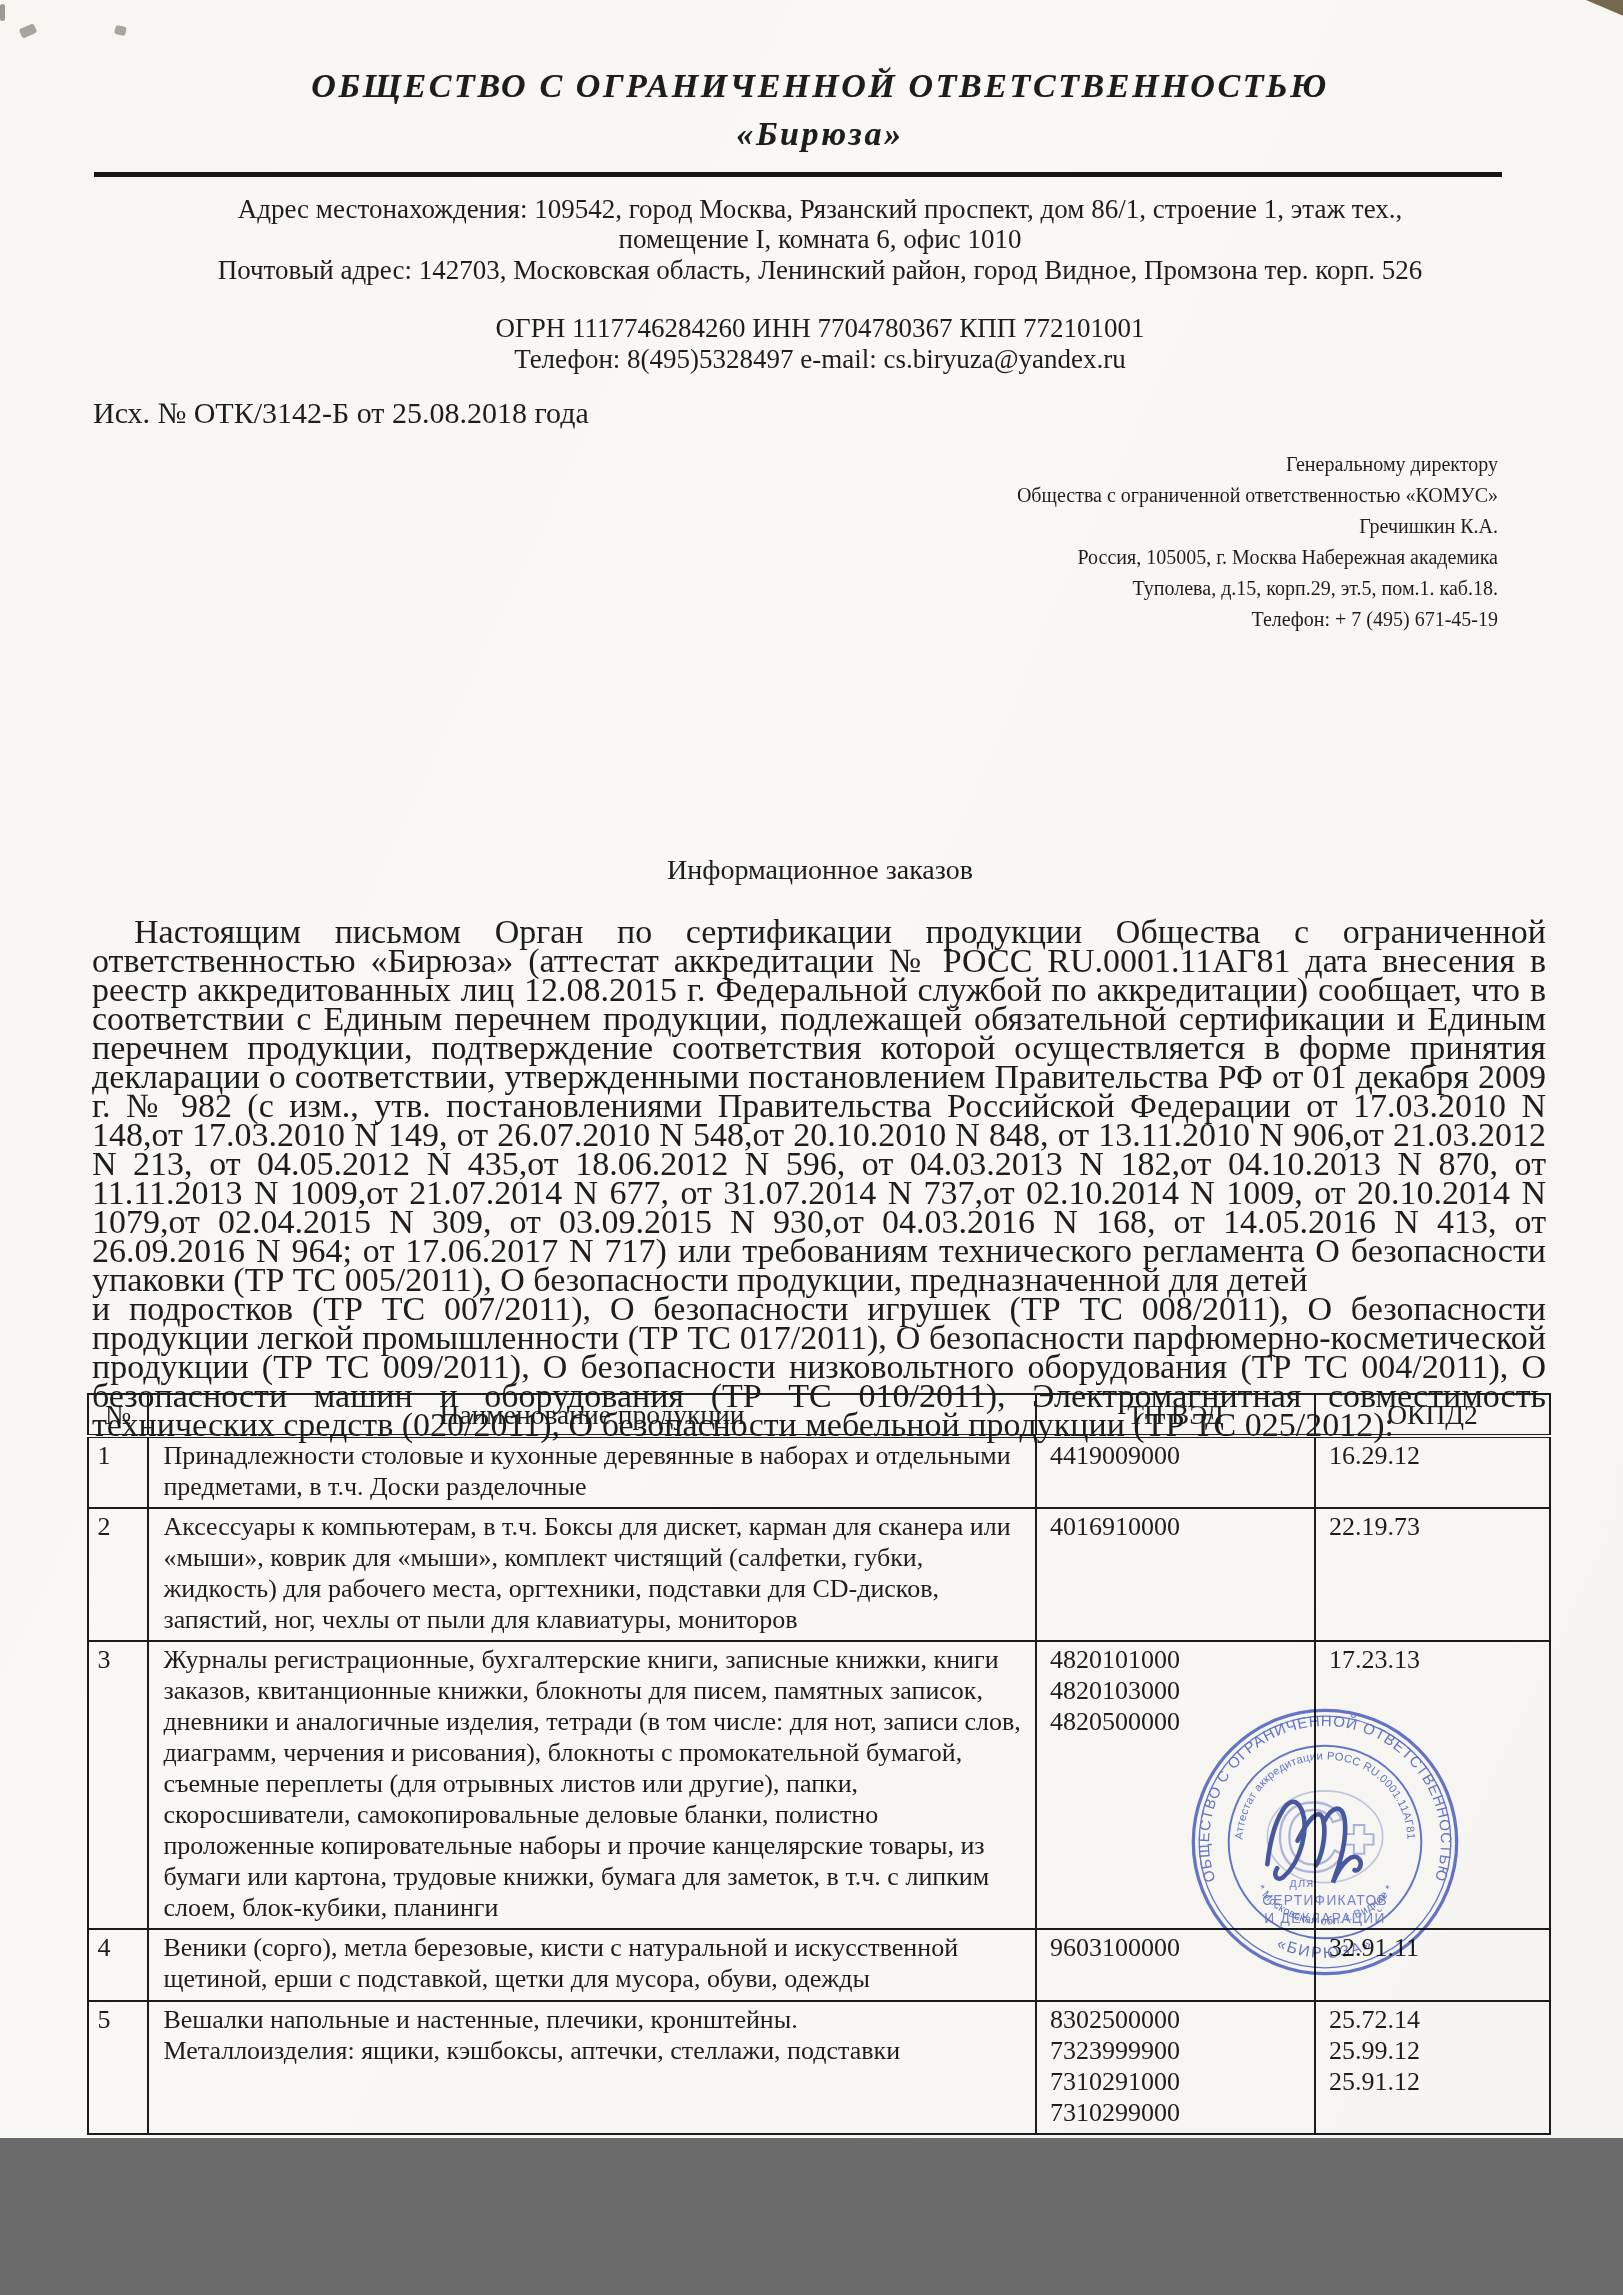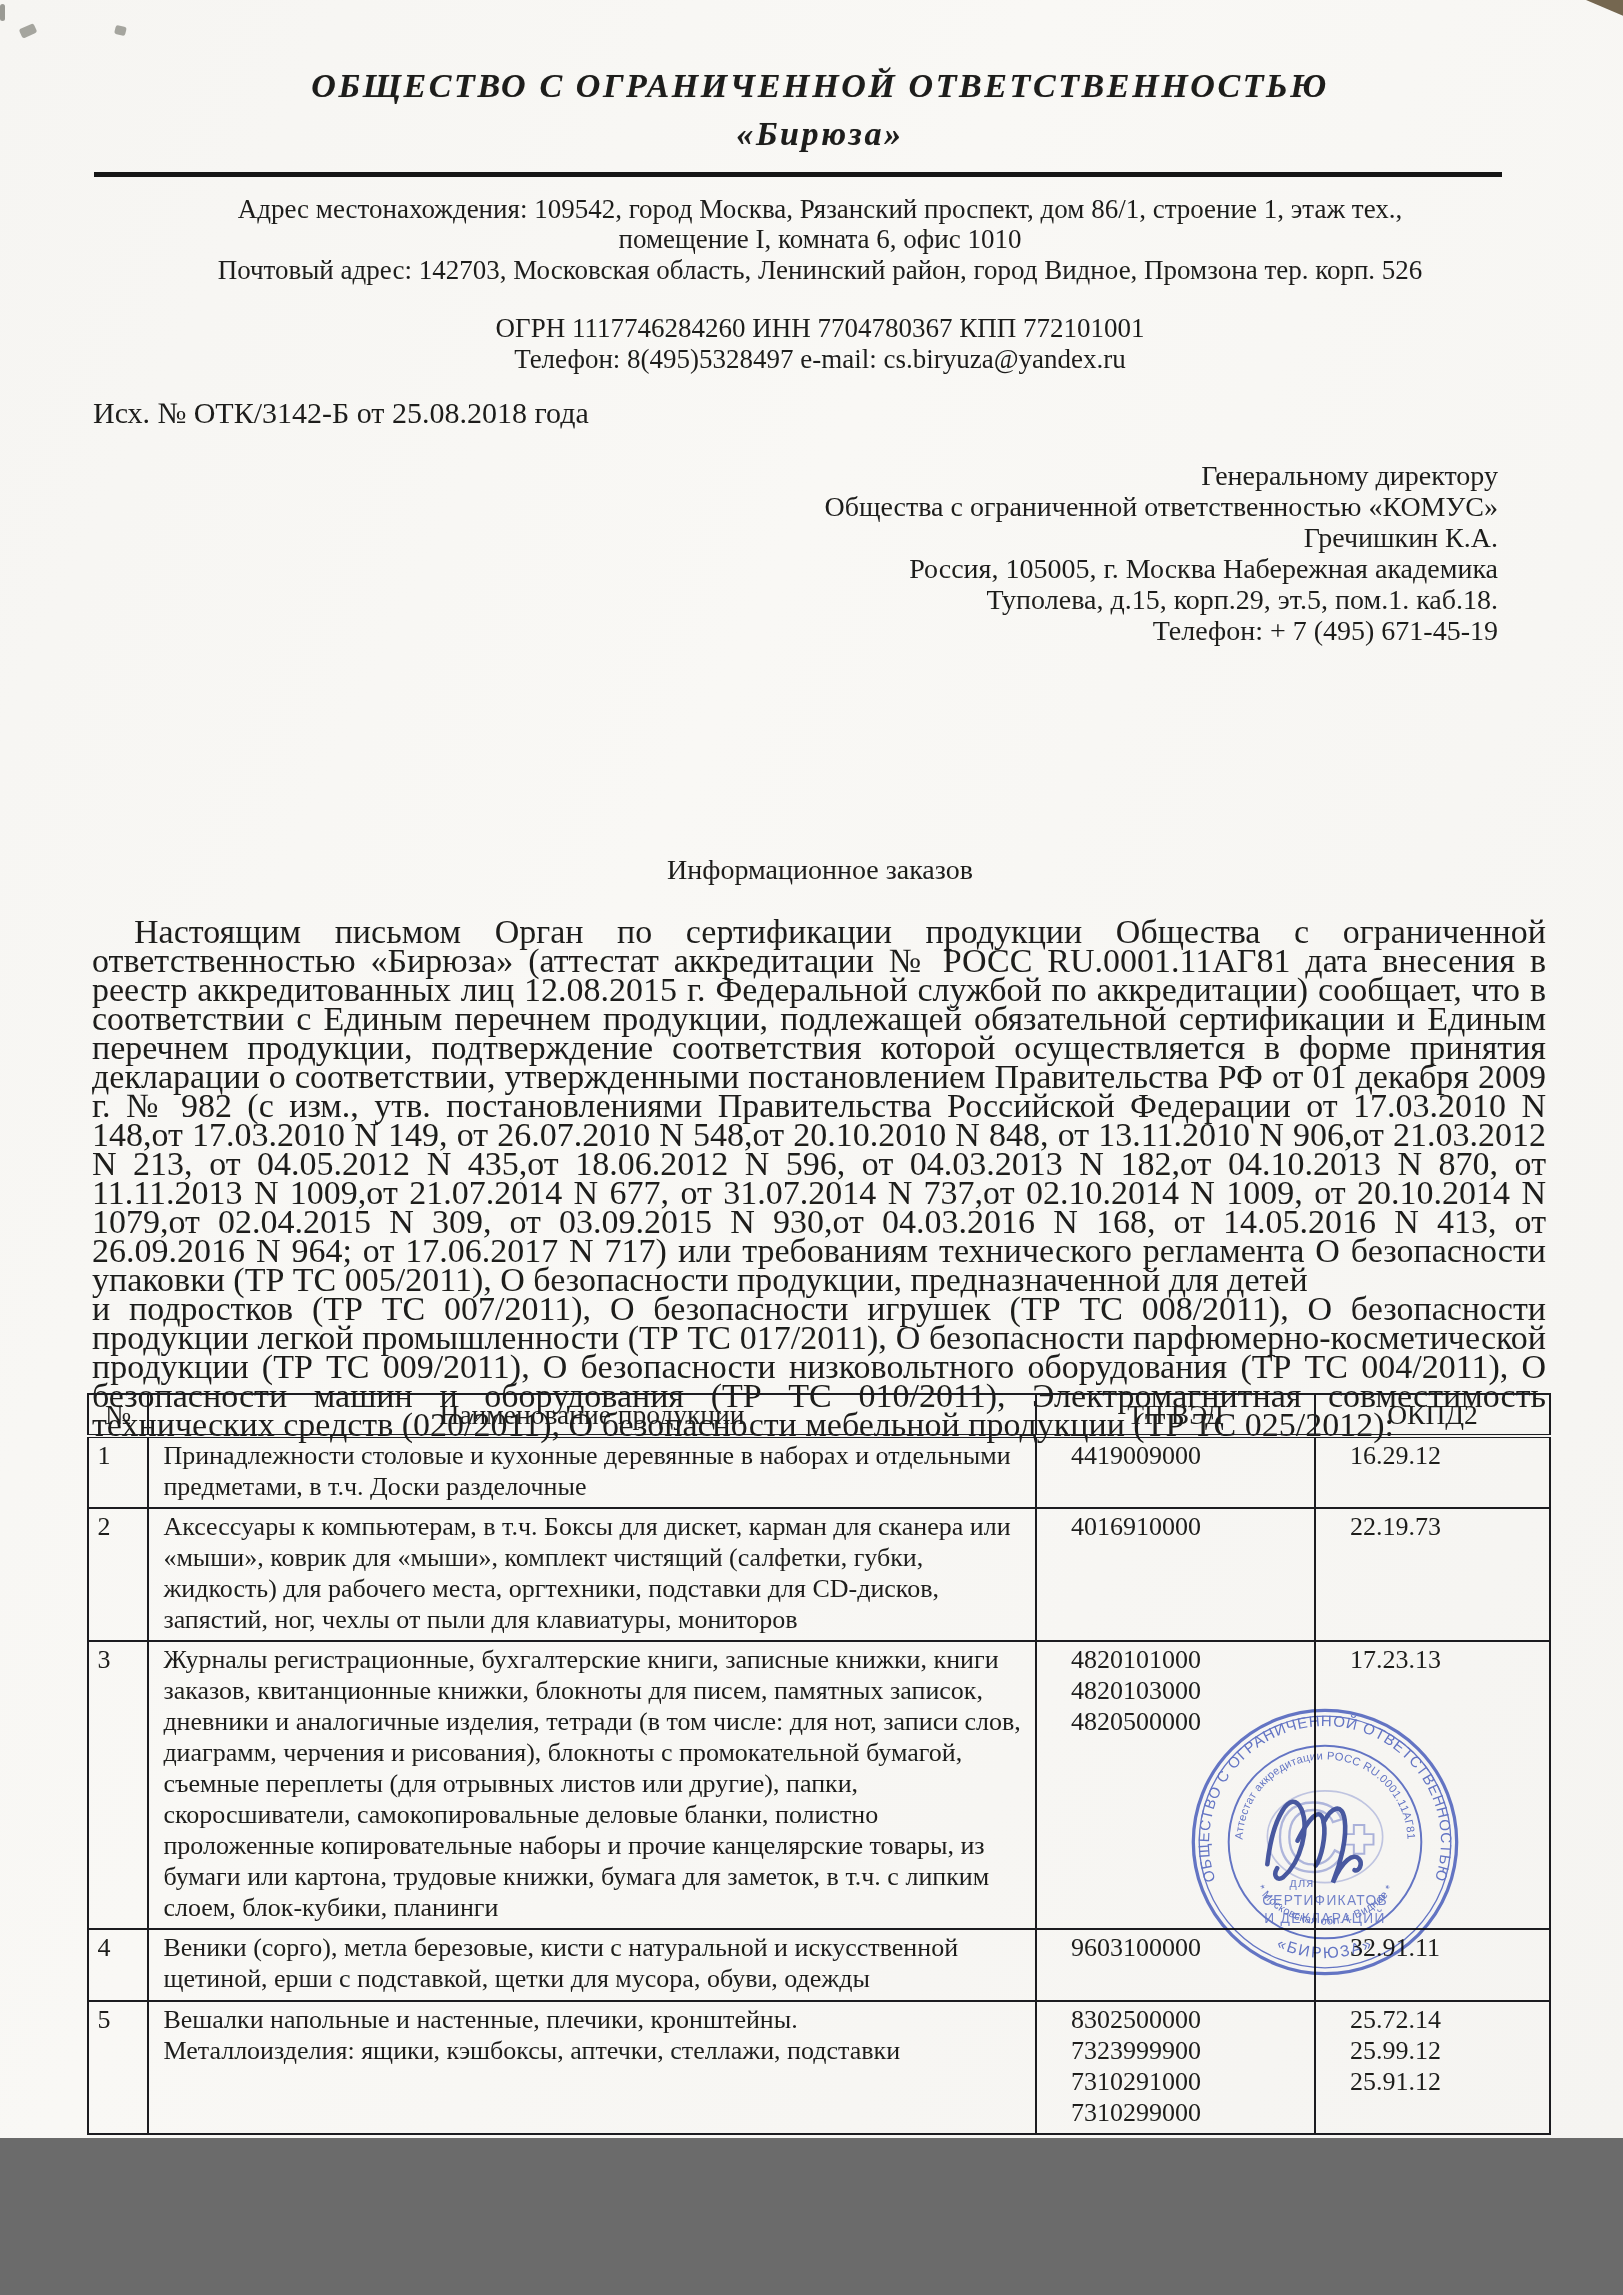--- a/index.html
+++ b/index.html
@@ -11,40 +11,40 @@
   }
   .centered{position:absolute;left:92px;width:1456px;text-align:center;}
   .soft{text-shadow:0 0 0.7px rgba(20,20,20,.35);}
   .co-title{top:67px;font-size:34px;font-weight:bold;font-style:italic;letter-spacing:2.6px;}
   .co-title2{top:115px;}
   .head-rule{position:absolute;left:94px;top:172px;width:1408px;height:4.6px;background:#161616;}
   .addr{font-size:27px;}
   .addr1{top:194px;} .addr2{top:224px;} .addr3{top:255px;}
   .ogrn{top:313px;} .phoneline{top:344px;}
   .outref{position:absolute;left:93px;top:396px;font-size:30px;}
-  .addressee{position:absolute;right:125px;top:449px;text-align:right;font-size:28px;line-height:31px;margin-top:11px;}
+  .addressee{position:absolute;right:125px;top:449px;text-align:right;font-size:20px;line-height:31px;}
   .letter-title{top:854px;font-size:28px;}
   .body-par{
     position:absolute;left:92px;top:917px;width:1454px;
     font-size:34px;line-height:29px;text-align:justify;text-indent:42px;
   }
   table.prod{
     position:absolute;left:87px;top:1393px;width:1461px;
     border-collapse:collapse;table-layout:fixed;
     font-size:26px;line-height:31px;
     border:2.6px solid #1c1c20;
   }
   table.prod th, table.prod td{border:2px solid #1c1c20;}
   table.prod thead th{
     font-weight:normal;font-size:27.5px;text-align:center;
     padding:3.9px 2.6px;border-bottom:4.6px double #1c1c20;
   }
   table.prod td{vertical-align:top;padding:2px 11.8px 5.2px 14.4px;white-space:pre-line;}
   table.prod td.num{padding-left:8.5px;padding-right:2.6px;}
-  table.prod td.tnved, table.prod td.okpd{padding-left:34px;margin-top:41px;}
+  table.prod td.tnved, table.prod td.okpd{padding-left:13px;margin-top:41px;}
   .stamp{
     position:absolute;left:1173px;top:1690px;width:304px;height:304px;
     mix-blend-mode:multiply;opacity:.93;
   }
   .bottom-line{position:absolute;left:46px;top:2275px;width:1541px;height:3.3px;background:#474641;}
   .bottom-blob{position:absolute;left:661px;top:2273px;width:60px;height:7.2px;border-radius:50%;background:#504e47;}
   .corner-tr{position:absolute;right:0;top:0;width:37px;height:15.7px;background:#756750;
     clip-path:polygon(0 0,100% 0,100% 100%);}
   .speck{position:absolute;background:#97978f;border-radius:2.6px;opacity:.85;}
   .speck1{left:19.6px;top:26px;width:15.7px;height:9.8px;transform:rotate(-24deg);}

